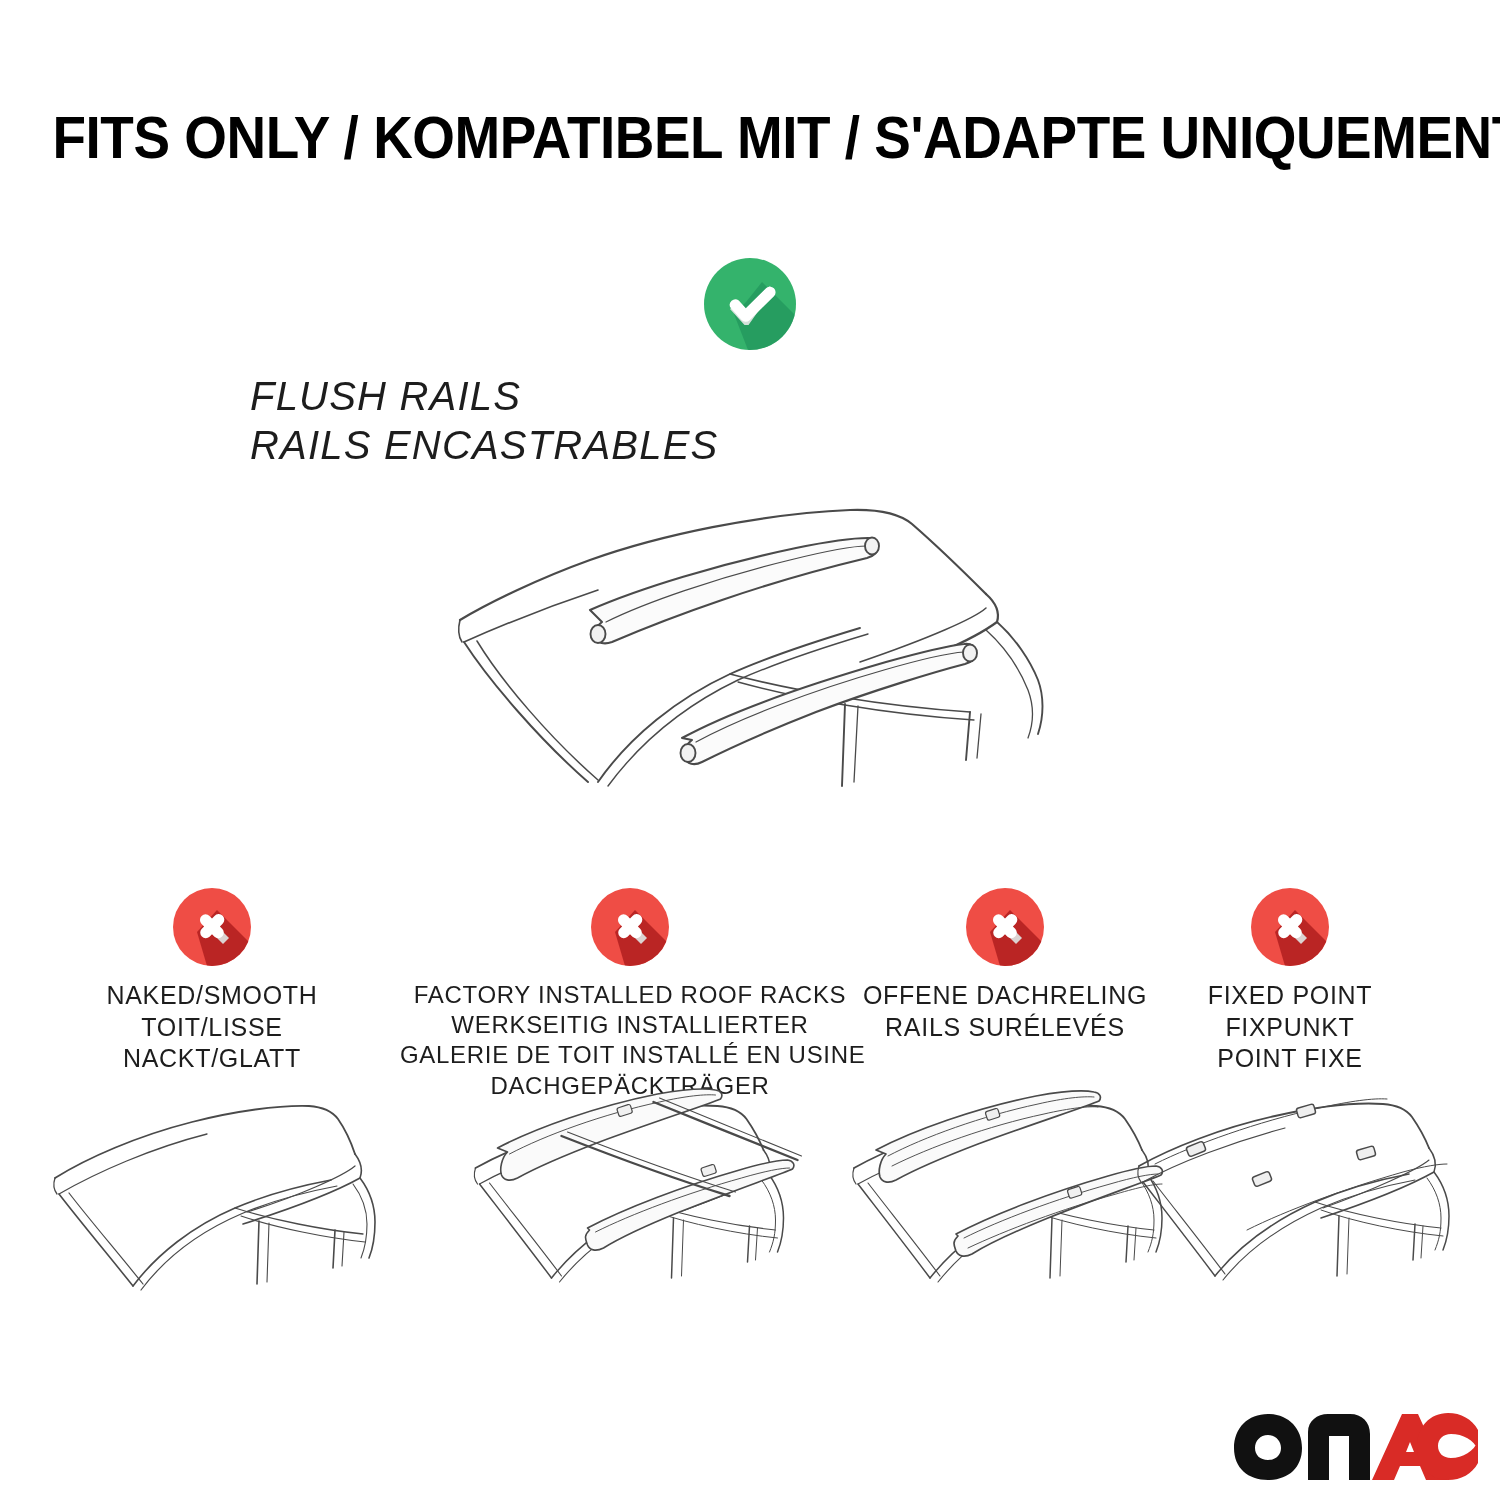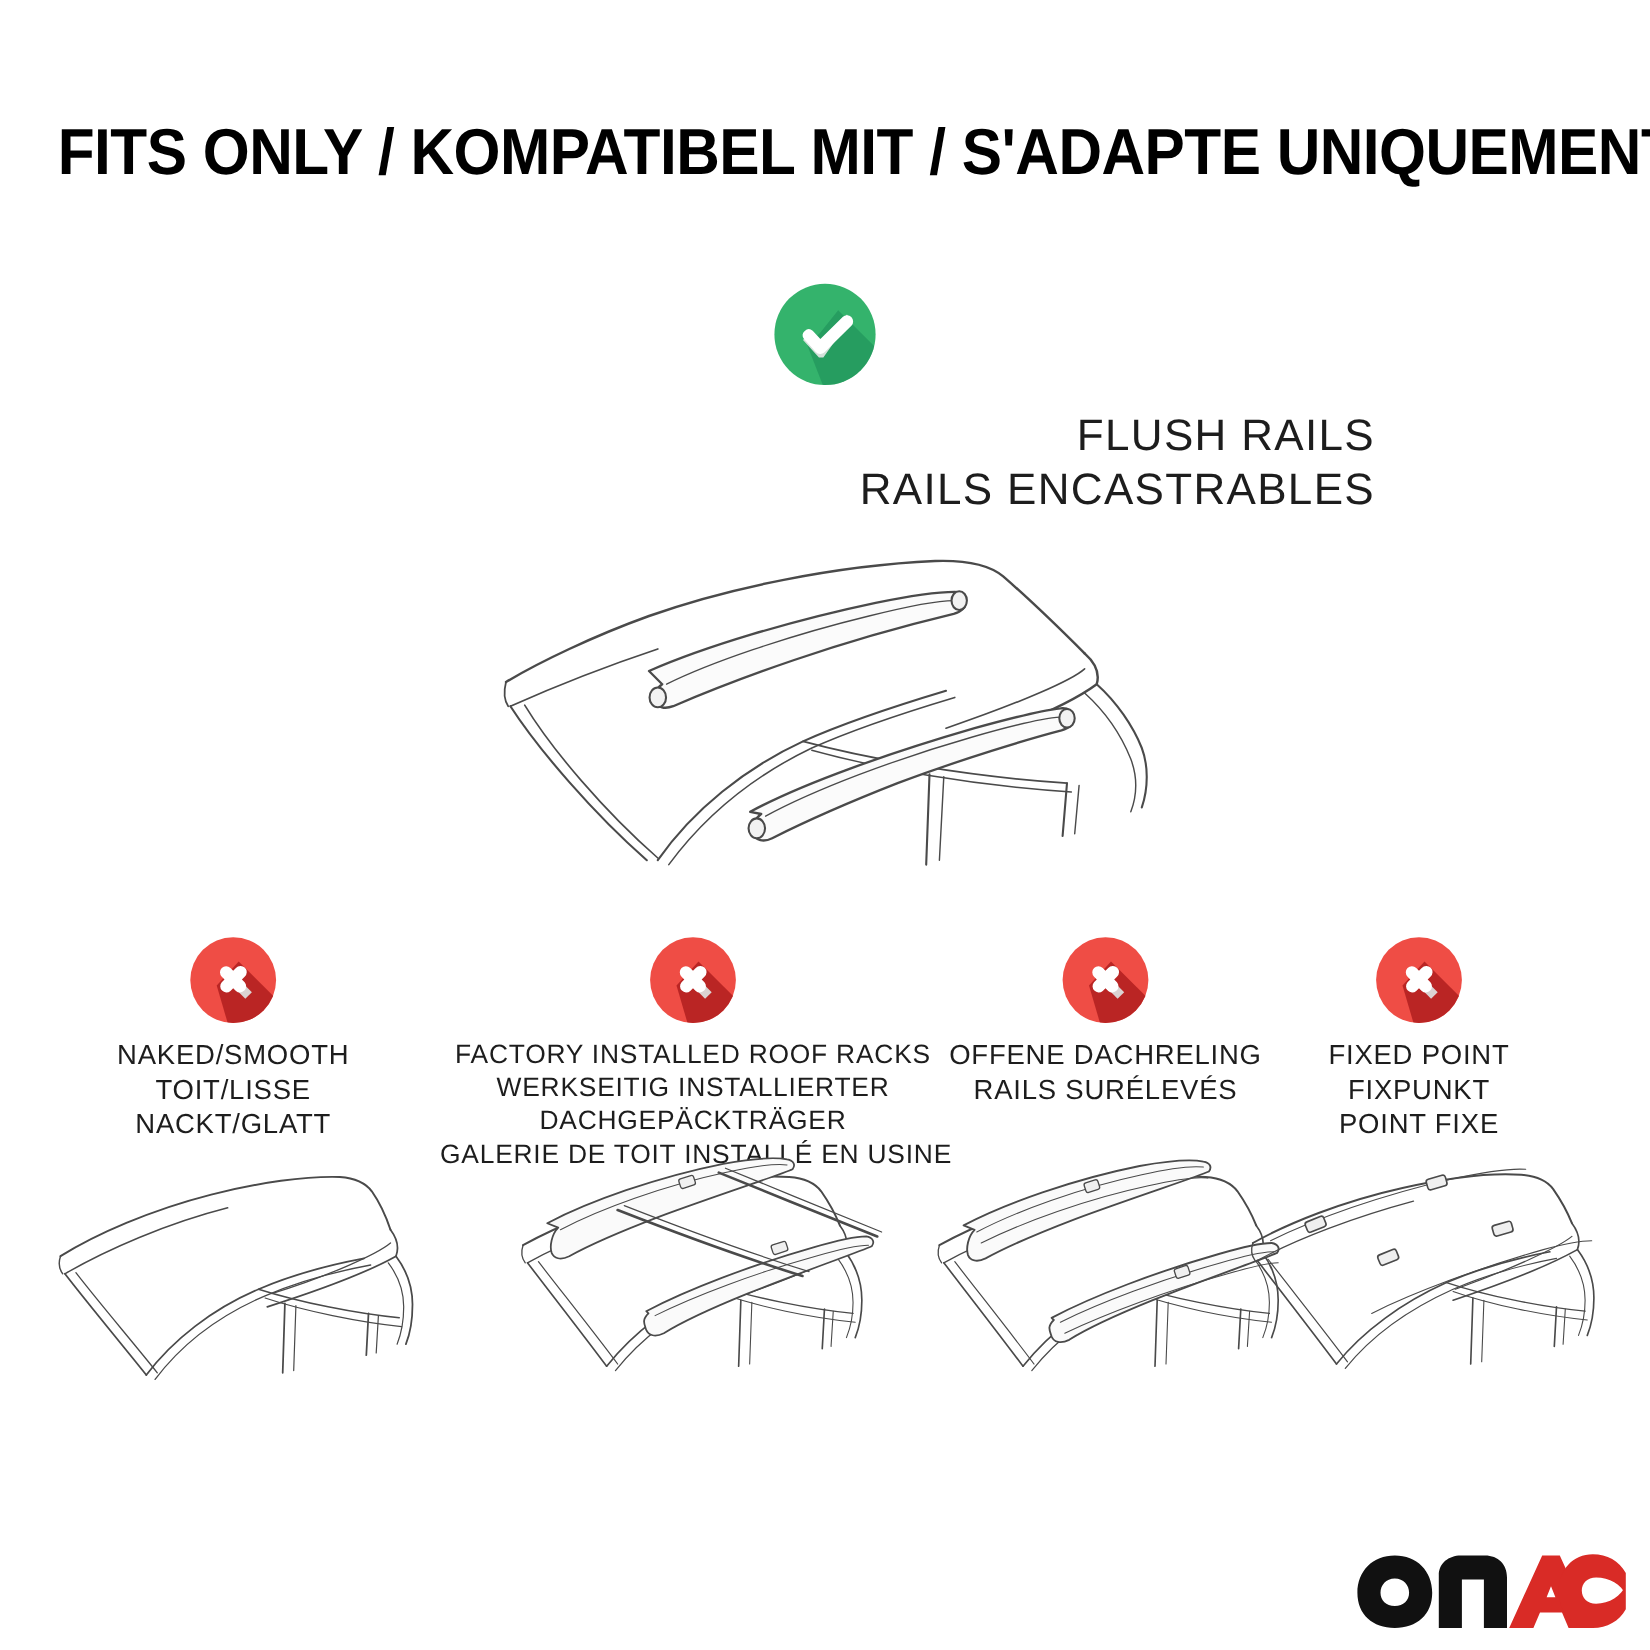--- a/index.html
+++ b/index.html
@@ -33,21 +33,22 @@
     transform-origin: 50% 50%;
     white-space: nowrap;
   }
 
   
   .fit-block {
     position: absolute;
     left: 250px;
     top: 258px;
     width: 1000px;
-    text-align: right;
+    text-align: left;
+    font-style: italic;
   }
   .icon-circle {
     position: relative;
     width: 92px;
     height: 92px;
     margin: 0 auto;
     border-radius: 50%;
     overflow: hidden;
   }
   .icon-circle.green { background: #34b36c; }
@@ -73,21 +74,21 @@
     left: 430px;
     top: 490px;
     width: 660px;
     height: 300px;
   }
 
   
   .cols {
     position: absolute;
     left: 0;
-    top: 852px;
+    top: 888px;
     width: 1212px;
     height: 420px;
   }
   .col {
     position: absolute;
     top: 0;
     text-align: center;
   }
   .col-1 { left: 62px;   width: 300px; }
   .col-2 { left: 400px;  width: 460px; }
@@ -238,22 +239,22 @@
       <div class="icon-circle red">
         <svg class="shadow-wedge" viewBox="0 0 78 78" xmlns="http://www.w3.org/2000/svg">
           <path d="M44 22 L78 56 L78 78 L34 78 L24 44 Z" fill="#b01f1f" opacity="0.85"></path>
           <path d="M39 33 L33 39 L50 56 L56 50 Z" fill="#dcdcdc" opacity="0.95"></path>
           <path d="M28.6 22.0 a5.6 5.6 0 0 1 7.9 0 L39 24.5 l2.5 -2.5 a5.6 5.6 0 1 1 7.9 7.9 L46.9 32.4 l2.5 2.5 a5.6 5.6 0 0 1 -7.9 7.9 L39 40.3 l-2.5 2.5 a5.6 5.6 0 0 1 -7.9 -7.9 l2.5 -2.5 l-2.5 -2.5 a5.6 5.6 0 0 1 0 -7.9 Z" fill="#ffffff" transform="translate(0,6)"></path>
         </svg>
       </div>
       <div class="col-label">
         <div>FACTORY INSTALLED ROOF RACKS</div>
         <div>WERKSEITIG INSTALLIERTER</div>
+        <div>GALERIE DE TOIT INSTALLÉ EN USINE</div>
         <div>DACHGEPÄCKTRÄGER</div>
-        <div>GALERIE DE TOIT INSTALLÉ EN USINE</div>
       </div>
       <div class="col-illu">
         <svg viewBox="0 0 345 210" xmlns="http://www.w3.org/2000/svg" fill="none" stroke="#4a4a4a" stroke-width="1.8" stroke-linecap="round" stroke-linejoin="round">
 
           <path d="M18 80 C50 62 100 42 152 30 C192 21 232 16 260 18 C274 19 283 23 289 31 C296 41 302 52 306 62"></path>
           <path d="M18 80 C16 86 17 92 20 96" stroke-width="1.2"></path>
           <path d="M22 96 C58 76 110 56 162 42" stroke-width="1.2"></path>
           <path d="M22 96 C42 122 70 158 94 190" stroke-width="1.5"></path>
           <path d="M32 95 C52 121 80 156 104 188" stroke-width="1.1"></path>
           <path d="M306 62 C312 70 314 78 311 86 C286 100 240 118 198 132" stroke-width="1.5"></path>

